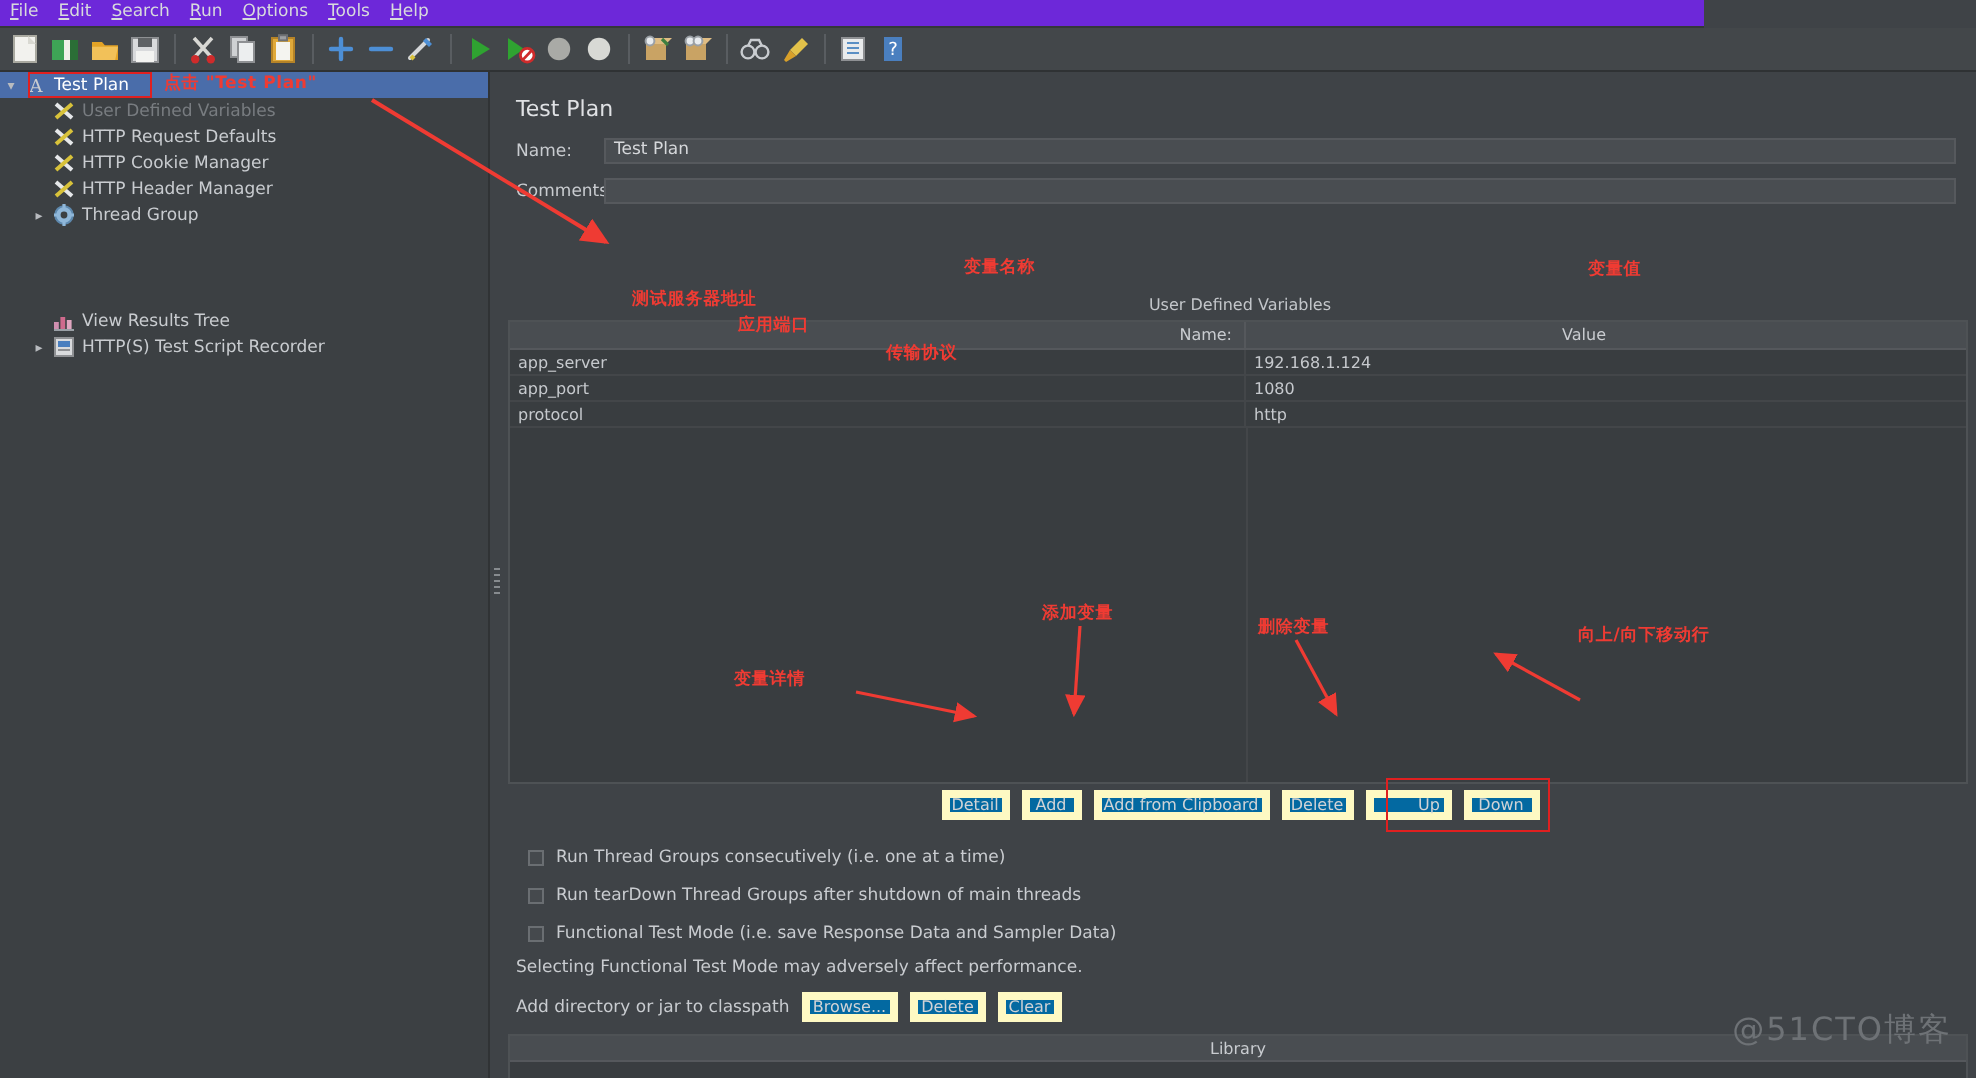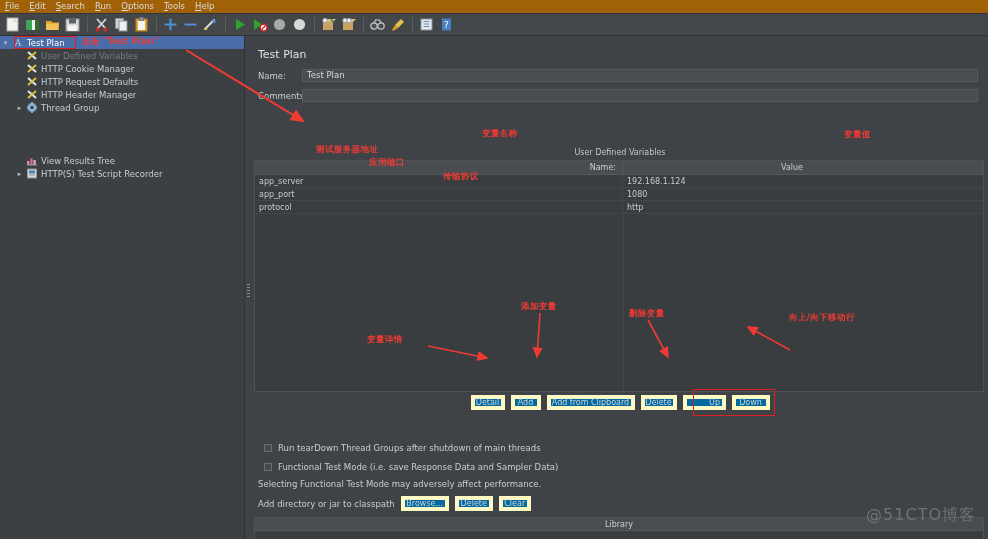--- a/index.html
+++ b/index.html
@@ -6,22 +6,22 @@
   html, body {
     width: 988px; height: 539px;
     background: #3c4043;
     font-family: "DejaVu Sans", "Liberation Sans", sans-serif;
     overflow: hidden;
   }
   #app { position: relative; width: 988px; height: 539px; background: #3f4347; }
 
   
   #menubar {
-    position: absolute; left: 0; top: 0; width: 988px; height: 14px;
-    background: #a16207; display: flex; align-items: center;
+    position: absolute; left: 0; top: 0; width: 852px; height: 14px;
+    background: #6d28d9; display: flex; align-items: center;
     border-bottom: 1px solid #343739;
   }
   .menu-item {
     font-size: 8.5px; color: #d8dadd; padding: 0 5px; line-height: 13px;
     white-space: nowrap; cursor: default;
   }
   .menu-item span.mn { text-decoration: underline; }
 
   
   #toolbar {
@@ -324,29 +324,29 @@
             <path d="M11 3 L3 10" stroke="#d8c23a" stroke-width="2"></path>
           </svg></span>
         <span class="tlabel">User Defined Variables</span>
       </div>
       <div class="tree-row" style="padding-left: 14px;">
         <span class="twisty"></span>
         <span class="ticon"><svg width="14" height="13" viewBox="0 0 14 13">
             <path d="M3 3 L11 10" stroke="#e6e8ea" stroke-width="2"></path>
             <path d="M11 3 L3 10" stroke="#d8c23a" stroke-width="2"></path>
           </svg></span>
-        <span class="tlabel">HTTP Cookie Manager</span>
+        <span class="tlabel">HTTP Request Defaults</span>
       </div>
       <div class="tree-row" style="padding-left: 14px;">
         <span class="twisty"></span>
         <span class="ticon"><svg width="14" height="13" viewBox="0 0 14 13">
             <path d="M3 3 L11 10" stroke="#e6e8ea" stroke-width="2"></path>
             <path d="M11 3 L3 10" stroke="#d8c23a" stroke-width="2"></path>
           </svg></span>
-        <span class="tlabel">HTTP Request Defaults</span>
+        <span class="tlabel">HTTP Cookie Manager</span>
       </div>
       <div class="tree-row" style="padding-left: 14px;">
         <span class="twisty"></span>
         <span class="ticon"><svg width="14" height="13" viewBox="0 0 14 13">
             <path d="M3 3 L11 10" stroke="#e6e8ea" stroke-width="2"></path>
             <path d="M11 3 L3 10" stroke="#d8c23a" stroke-width="2"></path>
           </svg></span>
         <span class="tlabel">HTTP Header Manager</span>
       </div>
       <div class="tree-row" style="padding-left: 14px;">
@@ -448,20 +448,24 @@
     <div id="btnrow">
       <div class="btn" style="width:34px;">Detail</div>
       <div class="btn" style="width:30px;">Add</div>
       <div class="btn" style="width:88px;">Add from Clipboard</div>
       <div class="btn" style="width:36px;">Delete</div>
       <div class="btn" style="width:28px;padding-left:28px;">Up</div>
       <div class="btn" style="width:38px;">Down</div>
     </div>
     <div id="updown-box"></div>
 
+    <div class="cbrow" style="top:388px;">
+      <span class="cbox"></span>
+      <span>Run Thread Groups consecutively (i.e. one at a time)</span>
+    </div>
     <div class="cbrow" style="top:407px;">
       <span class="cbox"></span>
       <span>Run tearDown Thread Groups after shutdown of main threads</span>
     </div>
     <div class="cbrow" style="top:426px;">
       <span class="cbox"></span>
       <span>Functional Test Mode (i.e. save Response Data and Sampler Data)</span>
     </div>
 
     <div id="note-perf">Selecting Functional Test Mode may adversely affect performance.</div>
@@ -490,21 +494,21 @@
     <line x1="428" y1="346" x2="487" y2="358" stroke="#ef3b33" stroke-width="1.6" marker-end="url(#ah)"></line>
 
     <line x1="540" y1="313" x2="537" y2="357" stroke="#ef3b33" stroke-width="1.6" marker-end="url(#ah)"></line>
 
     <line x1="648" y1="320" x2="668" y2="357" stroke="#ef3b33" stroke-width="1.6" marker-end="url(#ah)"></line>
 
     <line x1="790" y1="350" x2="748" y2="327" stroke="#ef3b33" stroke-width="1.6" marker-end="url(#ah)"></line>
   </svg>
 
   <div class="anno" style="left:466px; top:128px;margin-left:16px;">变量名称</div>
-  <div class="anno" style="left:844px; top:129px;">变量值</div>
+  <div class="anno" style="left:794px; top:129px;">变量值</div>
   <div class="anno" style="left:316px; top:144px;">测试服务器地址</div>
   <div class="anno" style="left:369px; top:157px;">应用端口</div>
   <div class="anno" style="left:443px; top:171px;">传输协议</div>
   <div class="anno" style="left:367px; top:334px;">变量详情</div>
   <div class="anno" style="left:521px; top:301px;">添加变量</div>
   <div class="anno" style="left:629px; top:308px;">删除变量</div>
   <div class="anno" style="left:789px; top:312px;">向上/向下移动行</div>
 
   <div id="watermark">@51CTO博客</div>
 </div>

